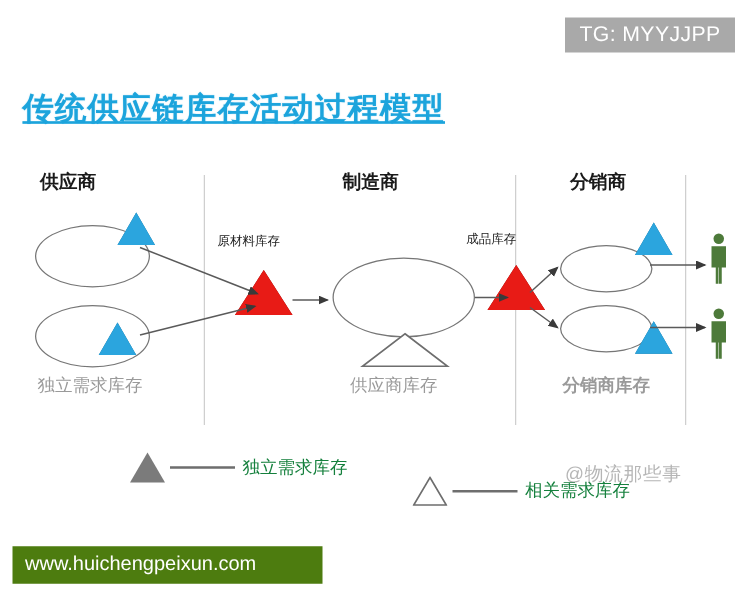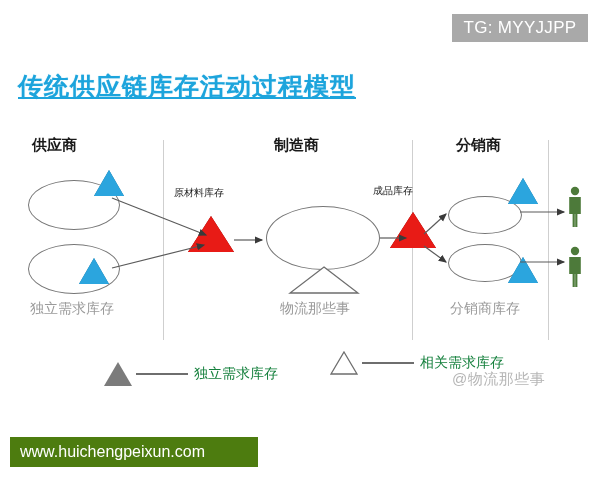--- a/index.html
+++ b/index.html
@@ -85,21 +85,21 @@
 
   
   .group-label {
     position: absolute;
     font-size: 14px;
     color: #9a9a9a;
     white-space: nowrap;
   }
   .group-label.supplier-inv { left: 30px;  top: 300px; }
   .group-label.wip-inv      { left: 280px; top: 300px; }
-  .group-label.dist-inv     { left: 450px; top: 300px; }
+  .group-label.dist-inv     { left: 450px; top: 300px; font-weight: bold; }
 
   
   .ellipse {
     position: absolute;
     border: 1.3px solid #767676;
     border-radius: 50%;
     background: transparent;
   }
   .ellipse.s1 { left: 28px;  top: 180px; width: 90px; height: 48px; }
   .ellipse.s2 { left: 28px;  top: 244px; width: 90px; height: 48px; }
@@ -159,21 +159,21 @@
   .person.p1 { left: 566px; top: 186px; }
   .person.p2 { left: 566px; top: 246px; }
 
   
   .legend-item {
     position: absolute;
     display: flex;
     align-items: center;
   }
   .legend-item.li1 { left: 104px; top: 362px; }
-  .legend-item.li2 { left: 330px; top: 351px; }
+  .legend-item.li2 { left: 330px; top: 381px; }
 
   .legend-tri-gray {
     width: 0; height: 0;
     border-left: 14px solid transparent;
     border-right: 14px solid transparent;
     border-bottom: 24px solid #7b7b7b;
   }
   .legend-tri-white {
     width: 28px; height: 24px;
   }
@@ -250,21 +250,21 @@
   <div class="tri tri-red r2"></div>
 
   <svg class="tri-hollow" viewBox="0 0 72 30">
     <polygon points="36,2 70,28 2,28" fill="#ffffff" stroke="#6e6e6e" stroke-width="1.3"></polygon>
   </svg>
 
   <div class="flow-label raw">原材料库存</div>
   <div class="flow-label finished">成品库存</div>
 
   <div class="group-label supplier-inv">独立需求库存</div>
-  <div class="group-label wip-inv">物流那些事</div>
+  <div class="group-label wip-inv">供应商库存</div>
   <div class="group-label dist-inv">分销商库存</div>
 
   <svg id="arrows">
     <defs>
       <marker id="ah" markerWidth="8" markerHeight="8" refX="6" refY="3" orient="auto" markerUnits="strokeWidth">
         <path d="M0,0 L7,3 L0,6 z" fill="#3a3a3a"></path>
       </marker>
     </defs>
 
     <line x1="112" y1="198" x2="206" y2="235" stroke="#5a5a5a" stroke-width="1.2" marker-end="url(#ah)"></line>

